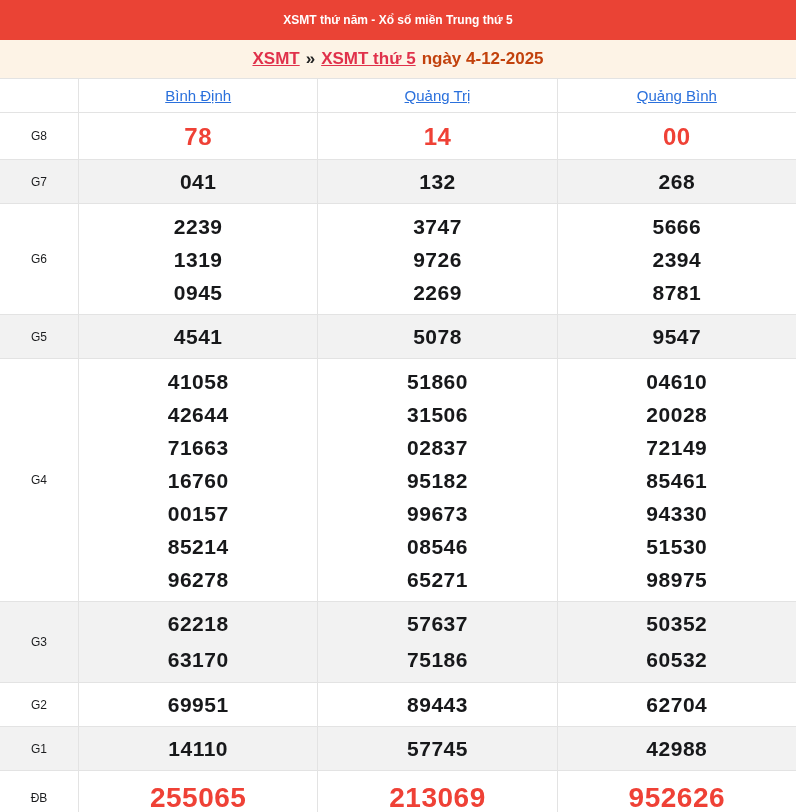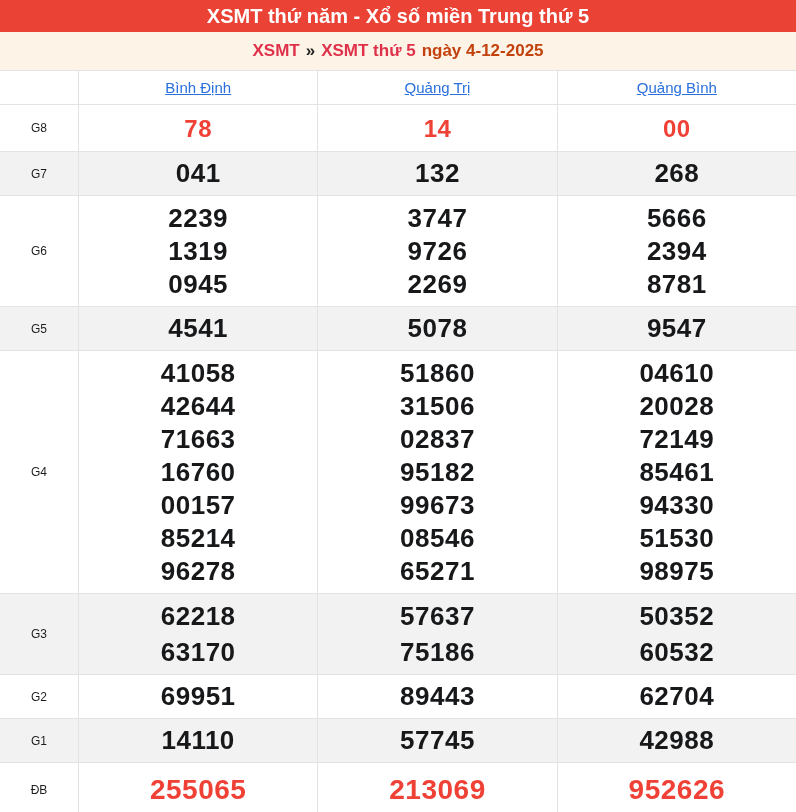--- a/index.html
+++ b/index.html
@@ -18,33 +18,34 @@
   body{
     font-family:"Liberation Sans","DejaVu Sans",sans-serif;
     background:#fff;
     color:var(--number-text);
     width:796px;
     overflow:hidden;
   }
   .banner{
     background:var(--banner-bg);
     color:var(--banner-text);
-    height:32px;
+    height:40px;
     display:flex;align-items:center;justify-content:center;
-    font-size:20px;font-weight:bold;
+    font-size:12px;font-weight:bold;
   }
   .breadcrumb{
     background:var(--breadcrumb-bg);
     height:38px;
     display:flex;align-items:center;justify-content:center;
     font-size:17px;font-weight:bold;
     gap:6px;
   }
   .breadcrumb a{
     color:var(--breadcrumb-link);
+    text-decoration:underline;
     cursor:pointer;
   }
   .breadcrumb .sep{color:#222;font-weight:bold;}
   .breadcrumb .date{color:#c2410c;}
   .lotto-table{
     width:796px;
     border-top:1px solid var(--border);
   }
   .row{
     display:flex;
@@ -69,21 +70,21 @@
   .header-row{min-height:34px;}
   .header-row .cell{padding:2px 0;}
   .header-row a{
     color:var(--province-link);
     text-decoration:underline;
     font-size:15px;
     cursor:pointer;
   }
   .num{
     font-weight:bold;
-    font-size:26px;
+    font-size:21px;
     line-height:33px;
     color:var(--number-text);
     letter-spacing:0.5px;
   }
   .row.single{min-height:44px;}
   .row.red{min-height:47px;}
   .row.red .num{color:var(--red-number);font-size:24px;}
   .row.red-big{min-height:54px;}
   .row.red-big .num{color:var(--red-number);font-size:28px;line-height:40px;}
   .row.multi3 .cell{min-height:110px;}

